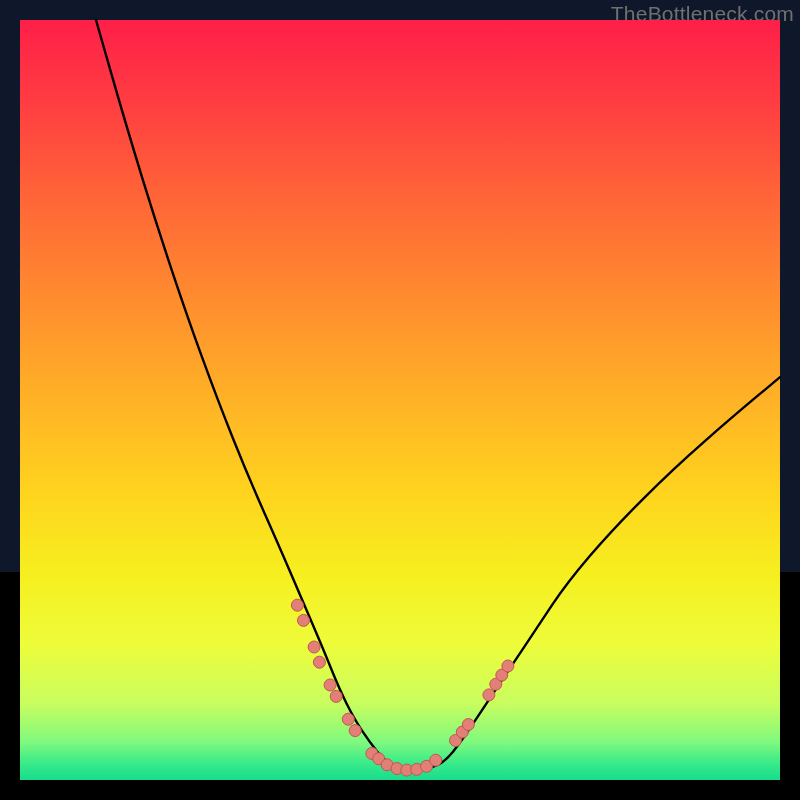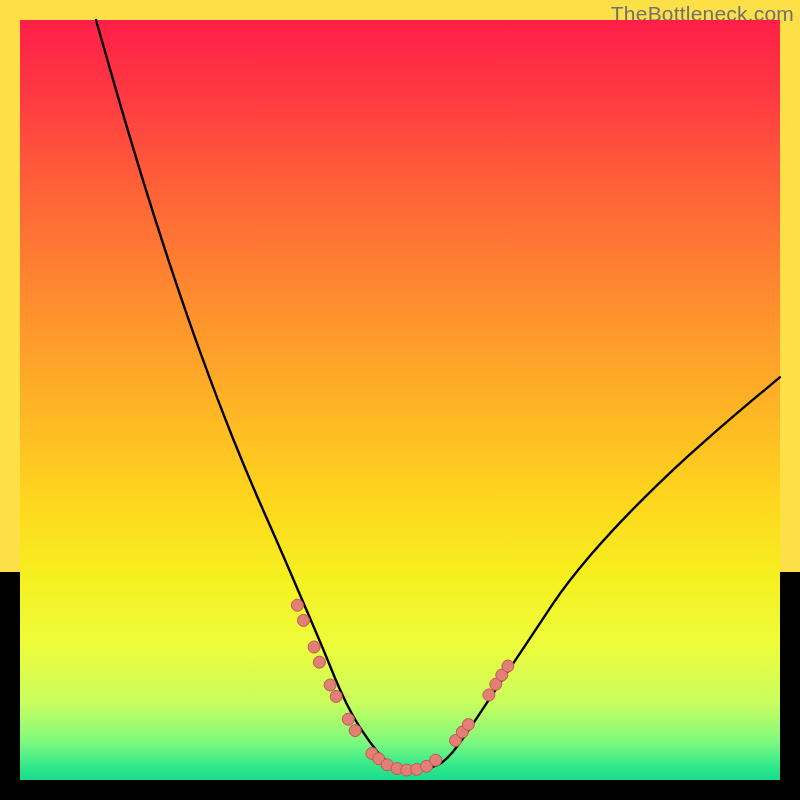--- a/index.html
+++ b/index.html
@@ -8,21 +8,21 @@
     width: 800px;
     height: 800px;
     overflow: hidden;
     background: #000;
     font-family: Arial, Helvetica, sans-serif;
   }
   .stage {
     position: relative;
     width: 800px;
     height: 572px;
-    background: #fde047;
+    background: #0f172a;
   }
   .plot {
     position: absolute;
     left: 20px;
     top: 20px;
     width: 760px;
     height: 760px;
     
     background: linear-gradient(
       to bottom,

